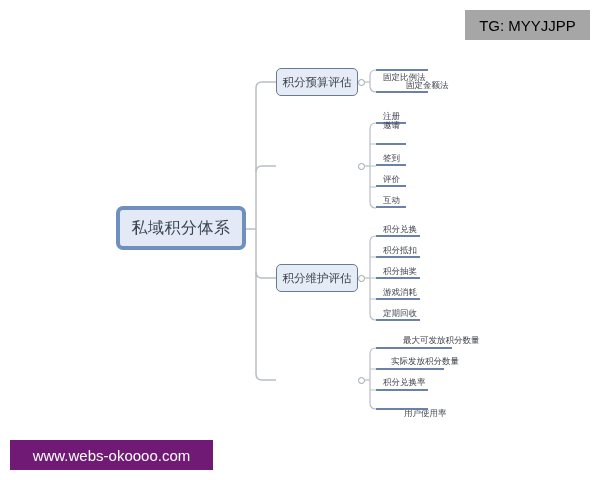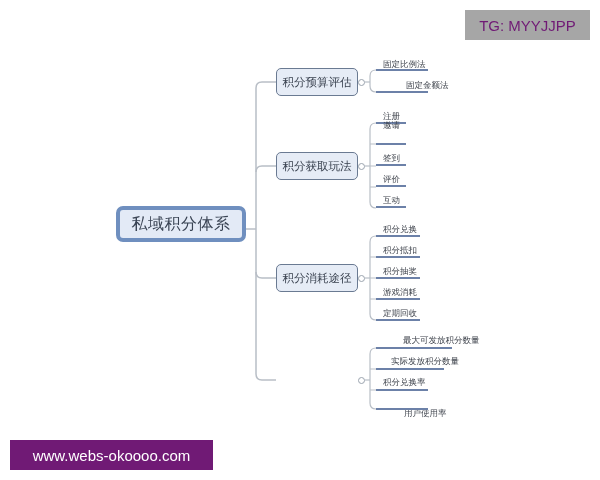--- a/index.html
+++ b/index.html
@@ -22,21 +22,21 @@
     svg.lines {
       position: absolute;
       left: 0; top: 0;
       width: 600px; height: 480px;
     }
     .root-node {
       position: absolute;
       left: 116px;
       top: 206px;
       width: 130px;
-      height: 36px;
+      height: 44px;
       box-sizing: border-box;
       border: 4px solid #6f8fbf;
       border-radius: 7px;
       background: #e3eaf6;
       color: #3a4454;
       font-size: 16px;
       display: flex;
       align-items: center;
       justify-content: center;
       letter-spacing: 0.5px;
@@ -77,21 +77,21 @@
       height: 2px;
       background: #6c81a8;
     }
     .watermark-tg {
       position: absolute;
       left: 465px;
       top: 10px;
       width: 125px;
       height: 30px;
       background: #a6a6a6;
-      color: #701a75;
+      color: #000000;
       font-family: "Liberation Sans", sans-serif;
       font-size: 15px;
       display: flex;
       align-items: center;
       justify-content: center;
     }
     .watermark-web {
       position: absolute;
       left: 10px;
       top: 440px;
@@ -141,43 +141,40 @@
 
   <div class="root-node">
     <span>私域积分体系</span>
   </div>
 
   <div class="branch-node" style="top:68px;">
     <span>积分预算评估</span>
   </div>
   <div class="collapse-dot" style="left:358px; top:78.5px;"></div>
 
-  <div class="leaf" style="left:383px; top:59px;text-align:center;">固定比例法</div>
+  <div class="leaf" style="left:383px; top:72px;text-align:center;">固定比例法</div>
   <div class="leaf-underline" style="left:376px; top:69px; width:52px;"></div>
   <div class="leaf" style="left:383px; top:80px;padding-left:23px;">固定金额法</div>
   <div class="leaf-underline" style="left:376px; top:91px; width:52px;"></div>
 
-  <div class="branch-node" style="top:152px;">
-    <span>积分获取玩法</span>
-  </div>
   <div class="collapse-dot" style="left:358px; top:162.5px;"></div>
 
   <div class="leaf" style="left:383px; top:111px;text-align:center;">注册</div>
   <div class="leaf-underline" style="left:376px; top:122px; width:30px;"></div>
   <div class="leaf" style="left:383px; top:120px;">邀请</div>
   <div class="leaf-underline" style="left:376px; top:143px; width:30px;"></div>
   <div class="leaf" style="left:383px; top:153px;">签到</div>
   <div class="leaf-underline" style="left:376px; top:164px; width:30px;"></div>
   <div class="leaf" style="left:383px; top:174px;text-align:center;">评价</div>
   <div class="leaf-underline" style="left:376px; top:185px; width:30px;"></div>
   <div class="leaf" style="left:383px; top:195px;">互动</div>
   <div class="leaf-underline" style="left:376px; top:206px; width:30px;"></div>
 
   <div class="branch-node" style="top:264px;">
-    <span>积分消耗途径</span>
+    <span>积分维护评估</span>
   </div>
   <div class="collapse-dot" style="left:358px; top:274.5px;"></div>
 
   <div class="leaf" style="left:383px; top:224px;">积分兑换</div>
   <div class="leaf-underline" style="left:376px; top:235px; width:44px;"></div>
   <div class="leaf" style="left:383px; top:245px;">积分抵扣</div>
   <div class="leaf-underline" style="left:376px; top:256px; width:44px;"></div>
   <div class="leaf" style="left:383px; top:266px;">积分抽奖</div>
   <div class="leaf-underline" style="left:376px; top:277px; width:44px;"></div>
   <div class="leaf" style="left:383px; top:287px;">游戏消耗</div>

